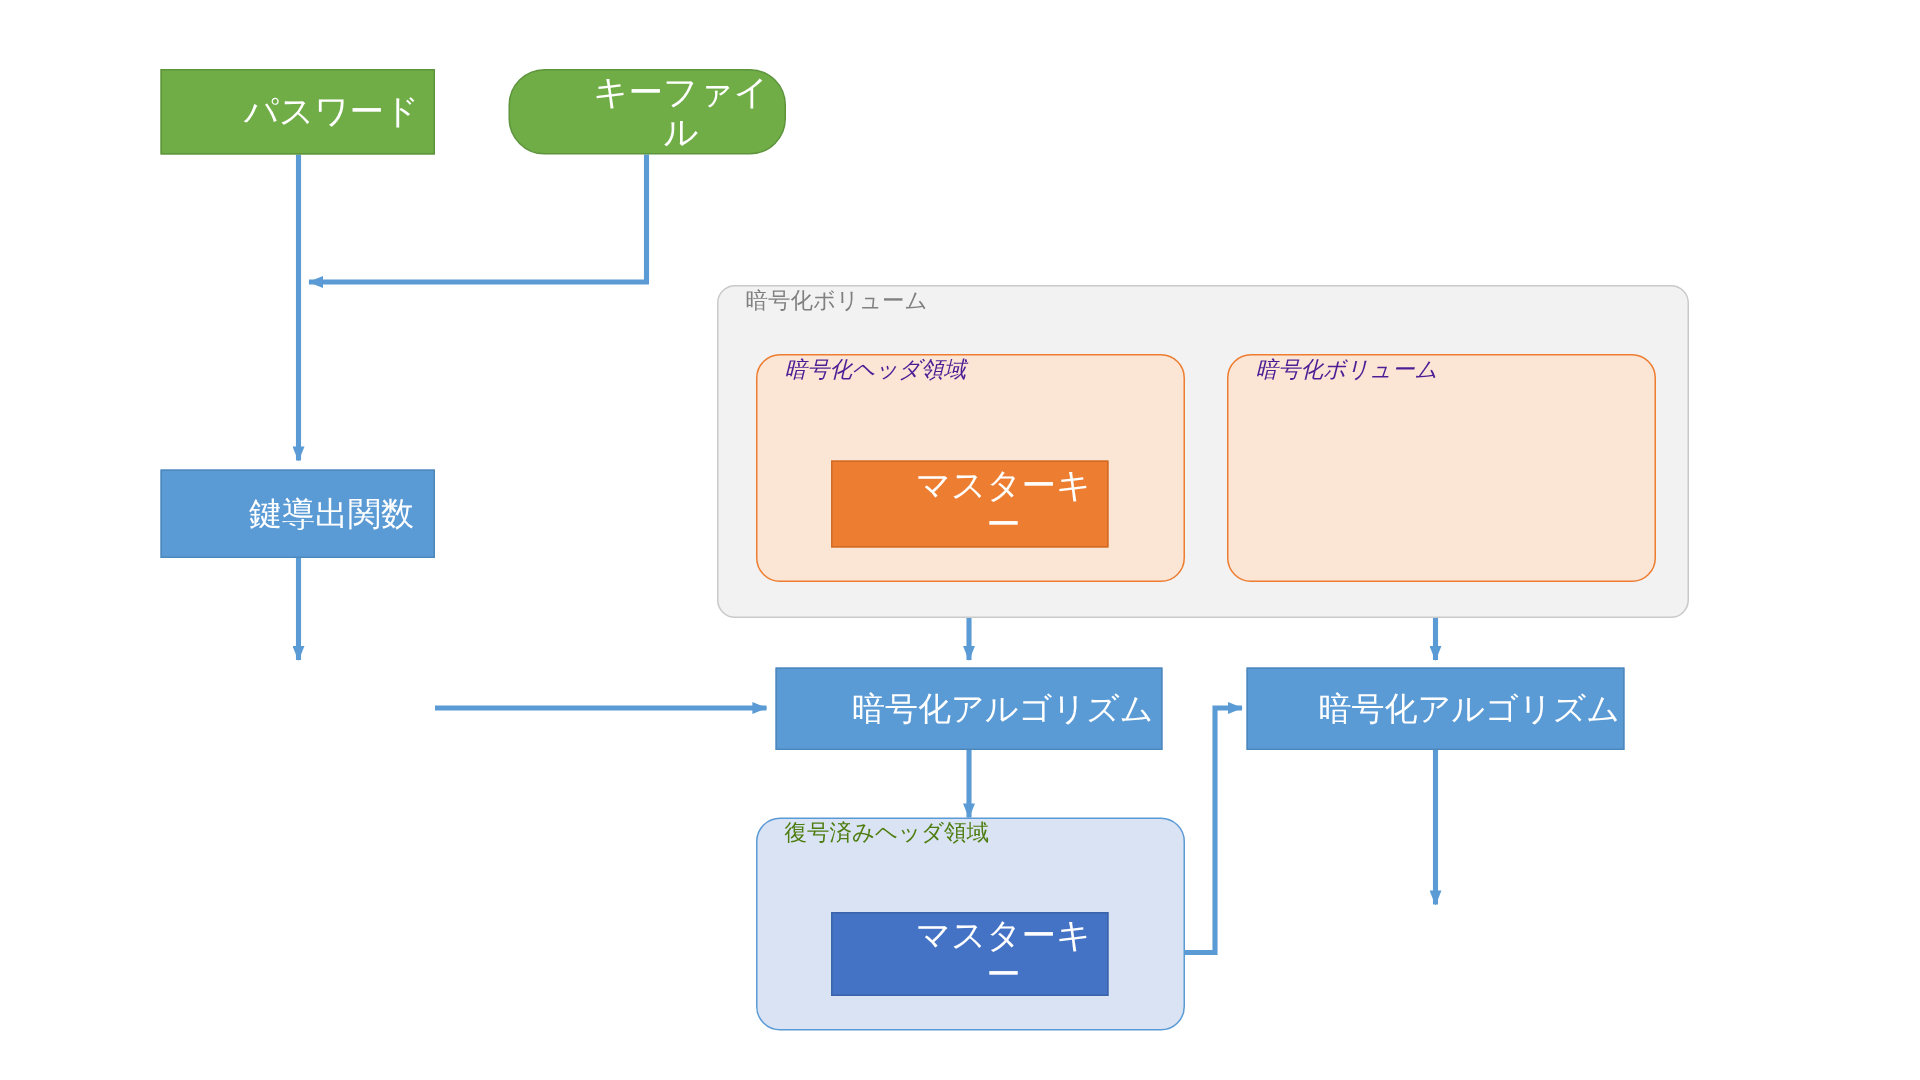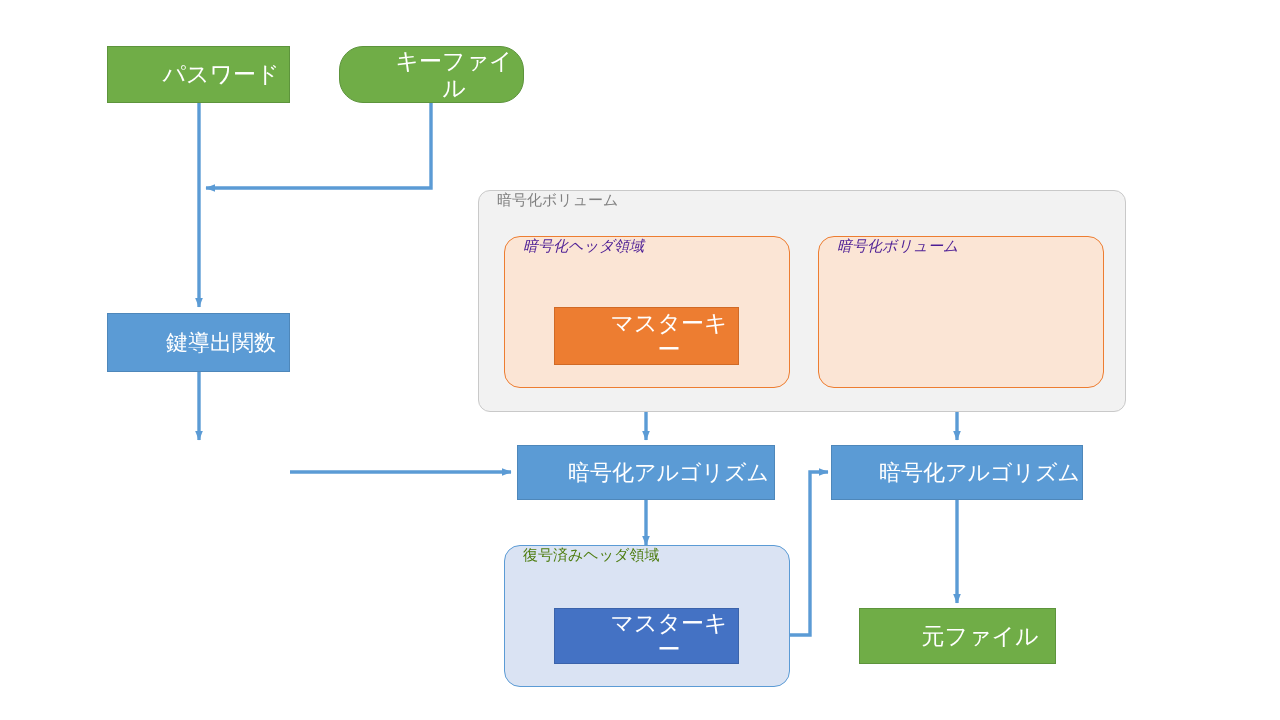--- a/index.html
+++ b/index.html
@@ -172,17 +172,14 @@
   </div>
 
   <div class="node node-blue-mid" style="left:831px; top:445px; width:252px; height:55px;">
     <span>暗号化アルゴリズム</span>
   </div>
 
   <div class="node node-blue-dark" style="left:554px; top:608px; width:185px; height:56px;">
     <span>マスターキー</span>
   </div>
 
-  <div class="node node-green" style="left:859px; top:608px; width:197px; height:56px;">
-    <span>元ファイル</span>
-  </div>
 
 </div>
 
 </body></html>

